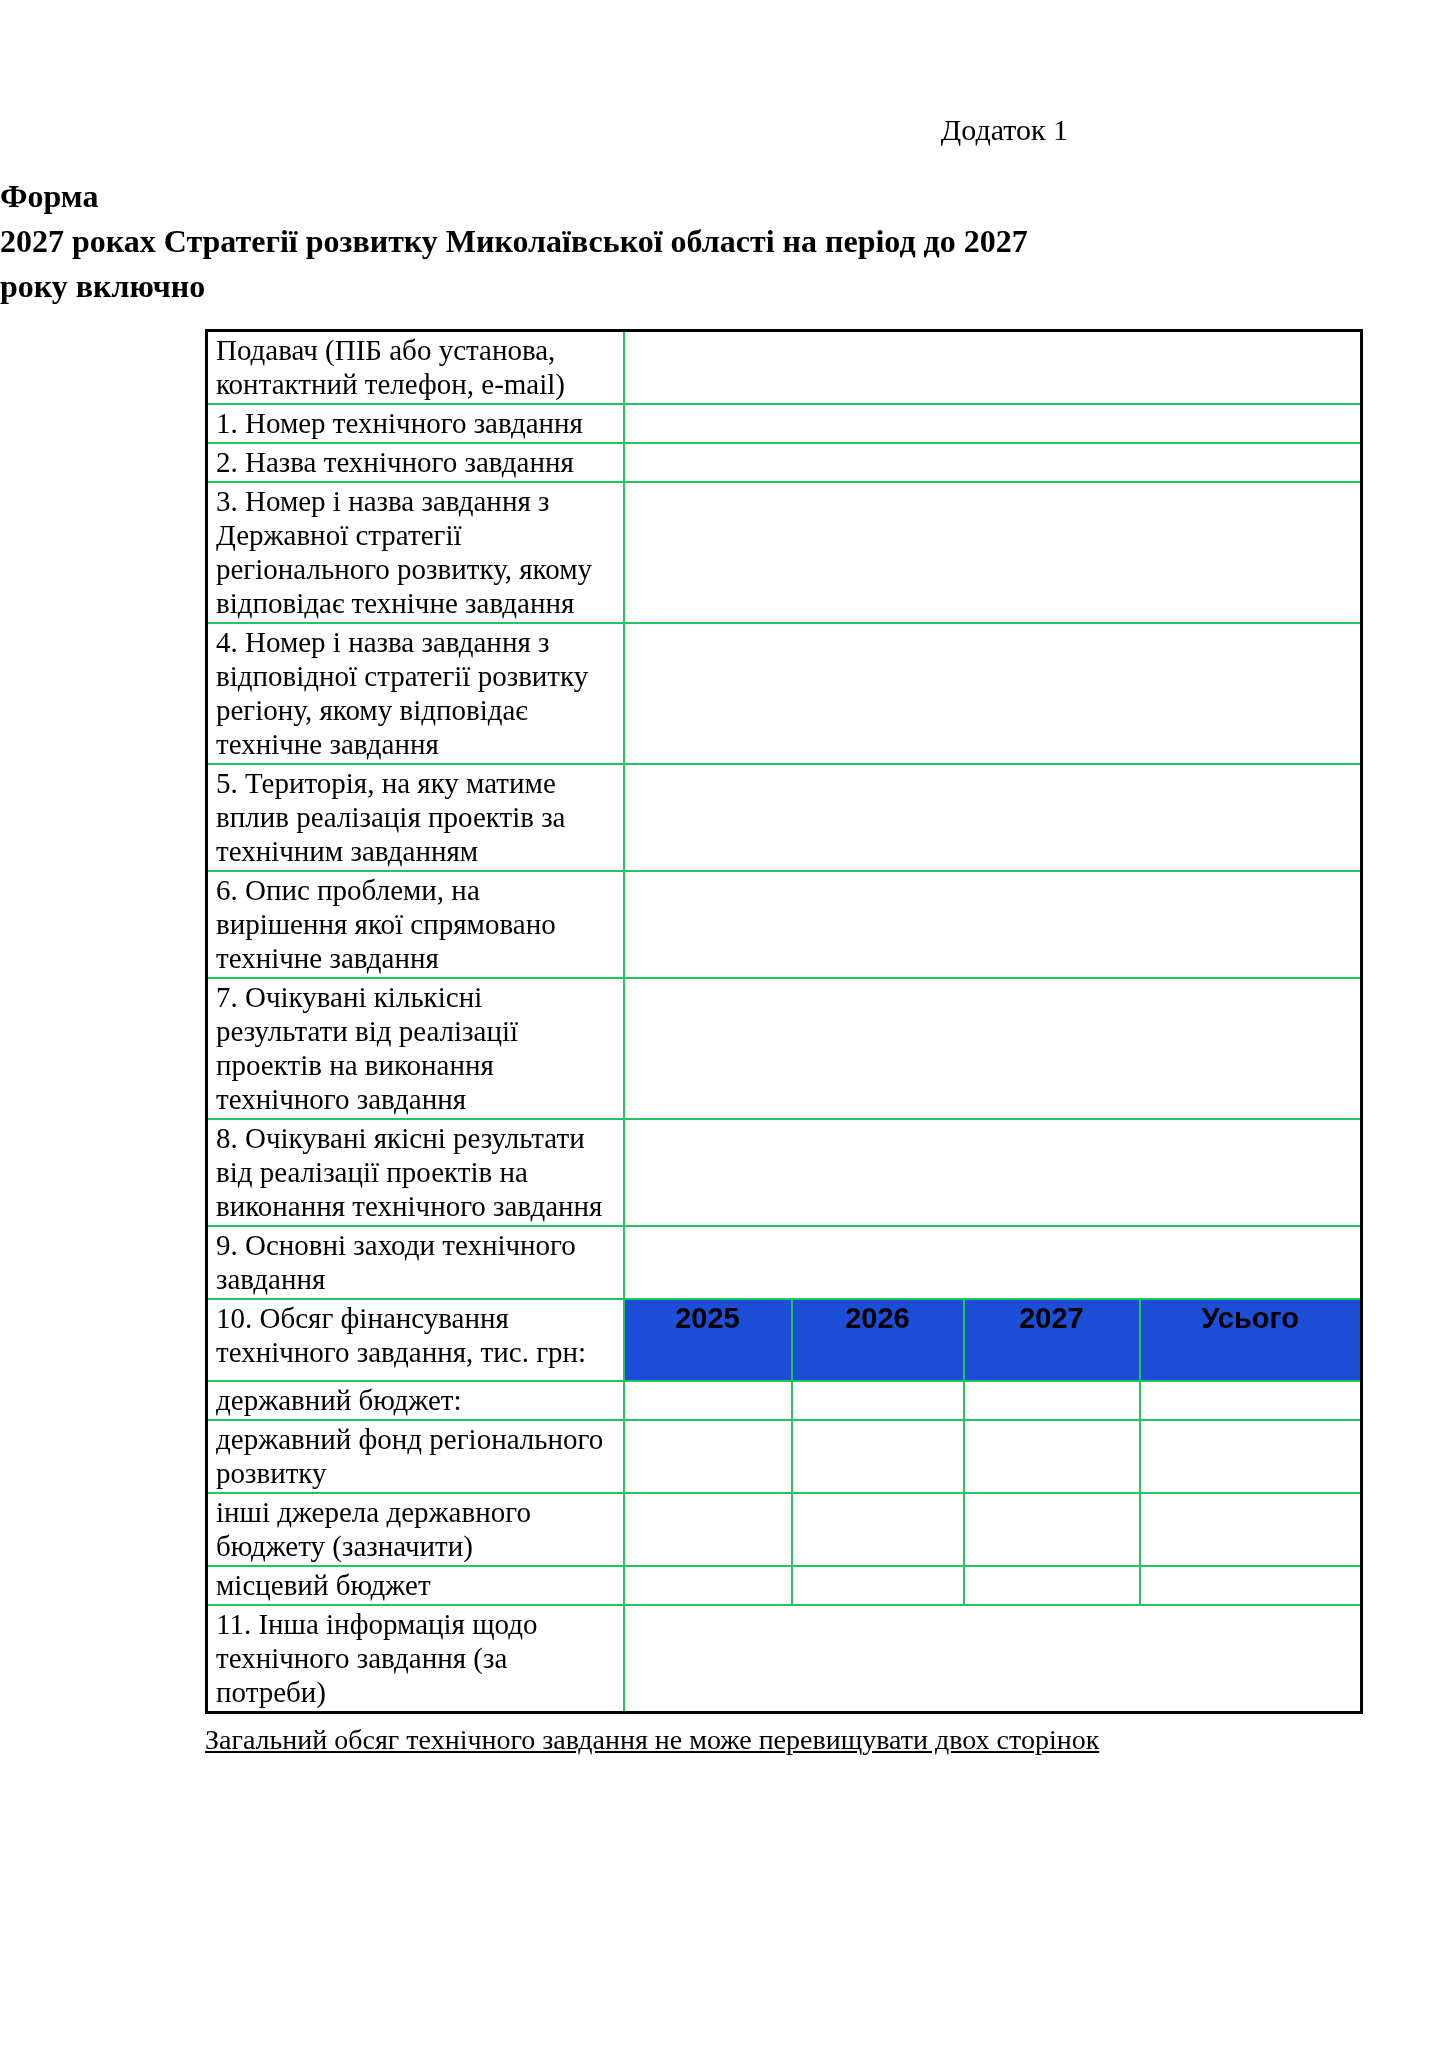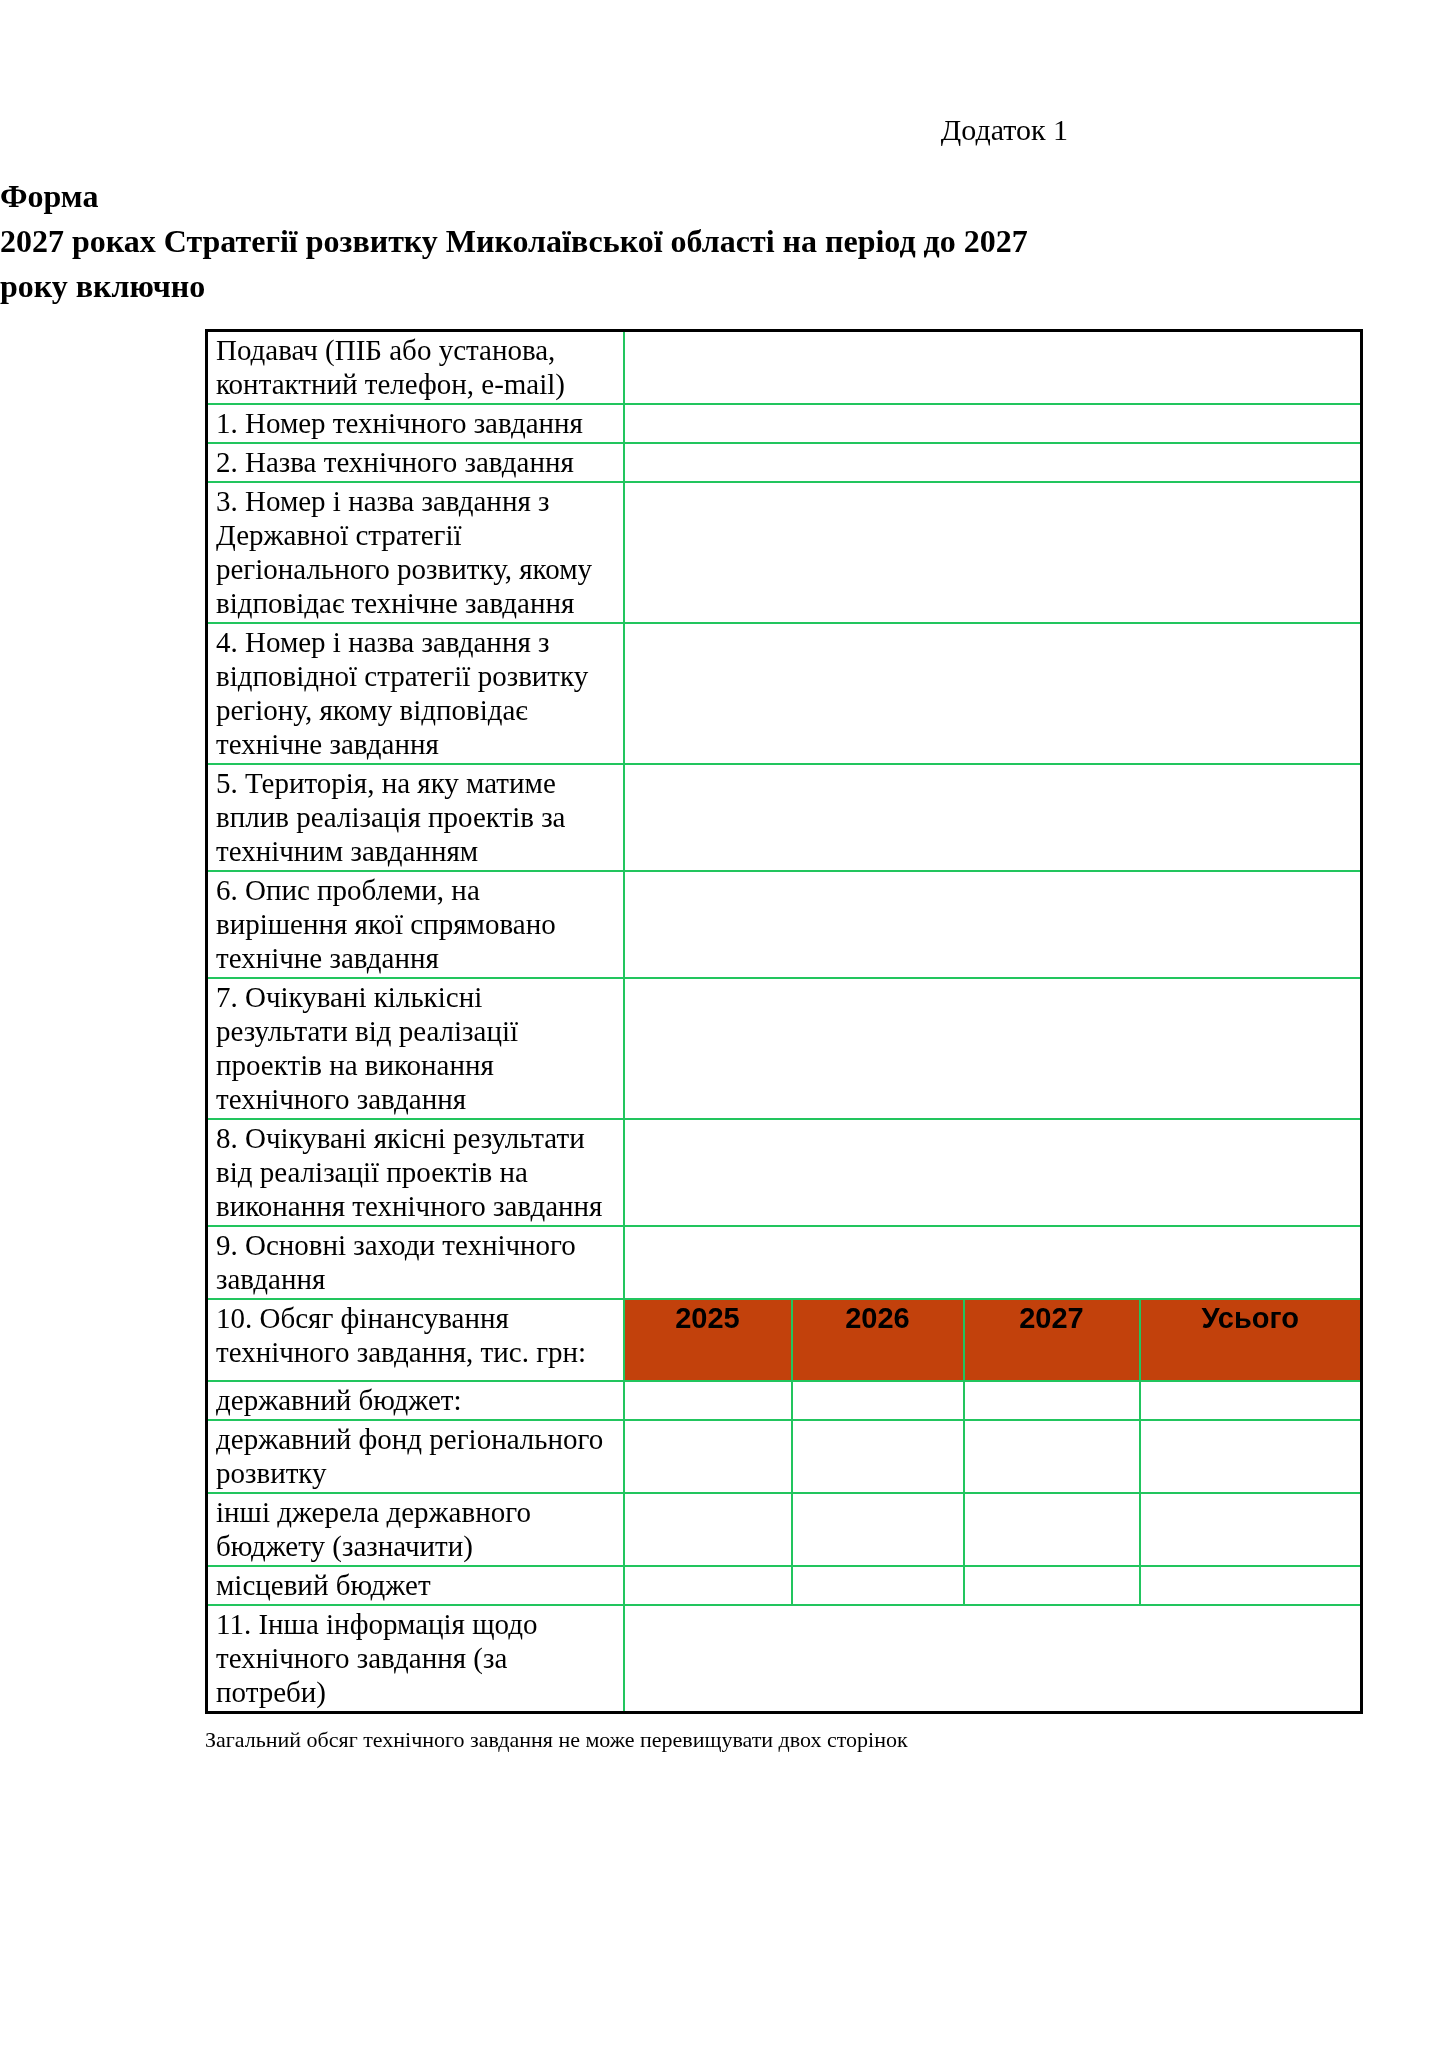--- a/index.html
+++ b/index.html
@@ -37,32 +37,33 @@
   }
   table.form td {
     border: 2px solid #22c55e;
     font-size: 29px;
     line-height: 34px;
     padding: 1px 8px 2px 8px;
     vertical-align: top;
     word-wrap: break-word;
   }
   td.year-head {
-    background: #c2410c;
+    background: #1d4ed8;
     font-family: "Liberation Sans", sans-serif;
     font-weight: bold;
     font-size: 27px;
     text-align: center;
     vertical-align: middle;
   }
   tr.financing-header { height: 82px; }
   .footer-note {
     margin: 8px 0 0 205px;
-    font-size: 22px;
+    font-size: 28px;
     line-height: 35px;
+    text-decoration: underline;
   }
 </style>
 </head>
 <body>
 
 <div class="page">
 
   <div class="appendix">Додаток 1</div>
 
   <div class="title">

